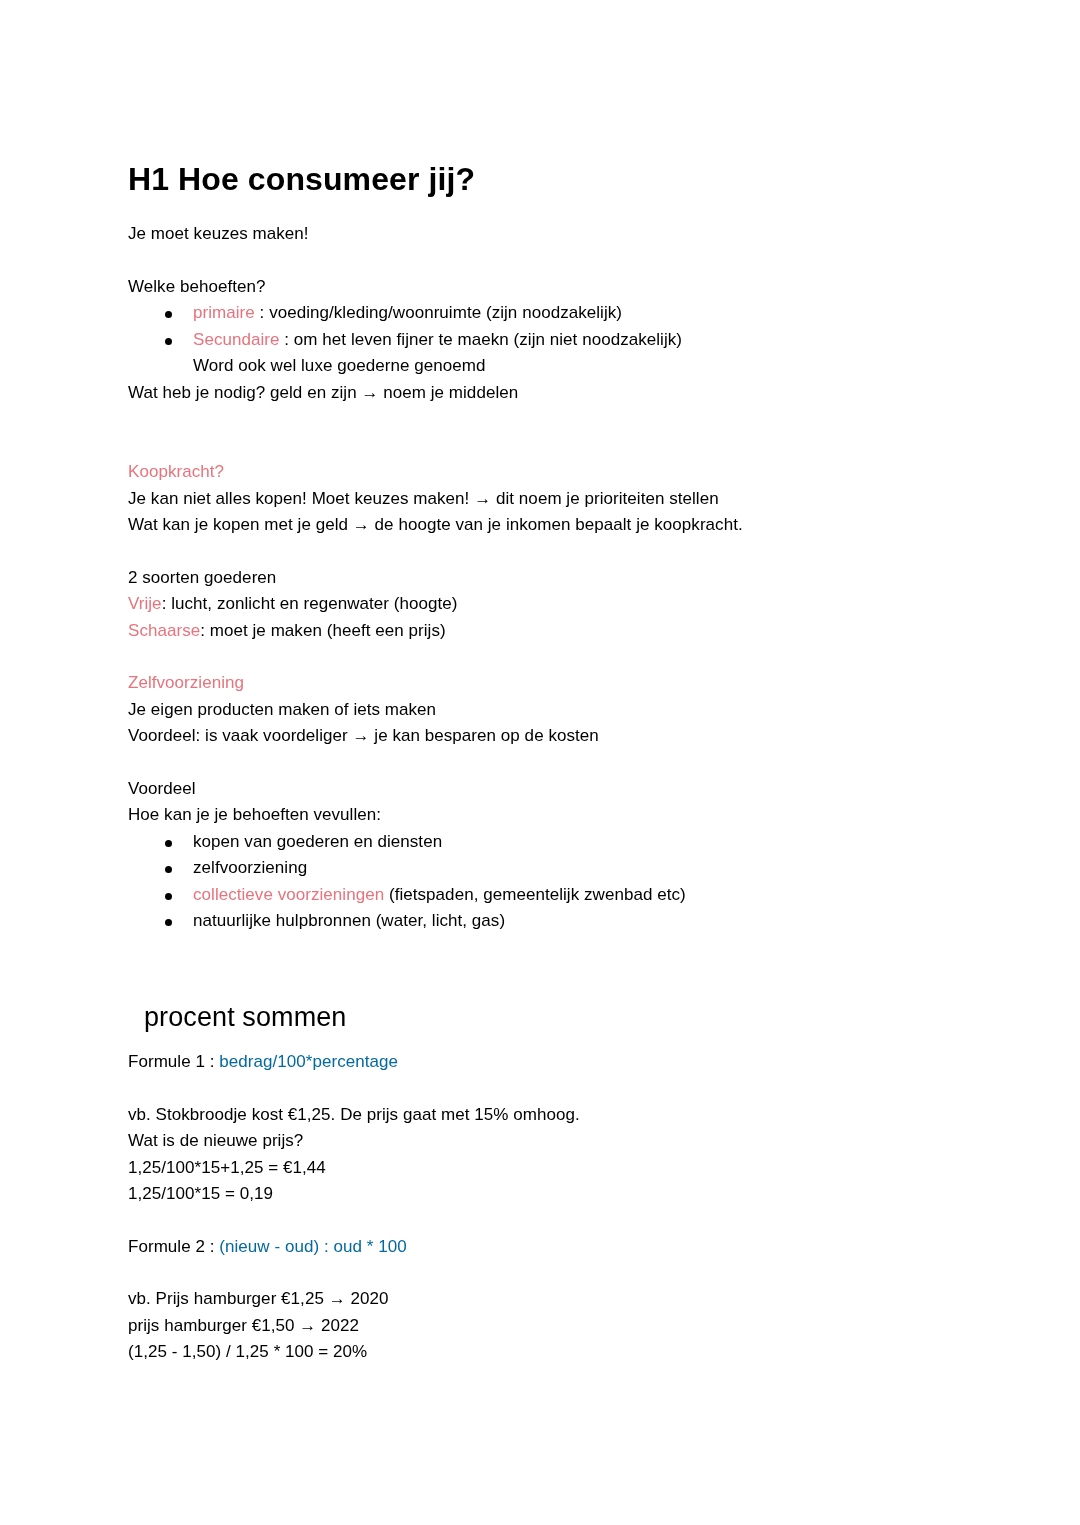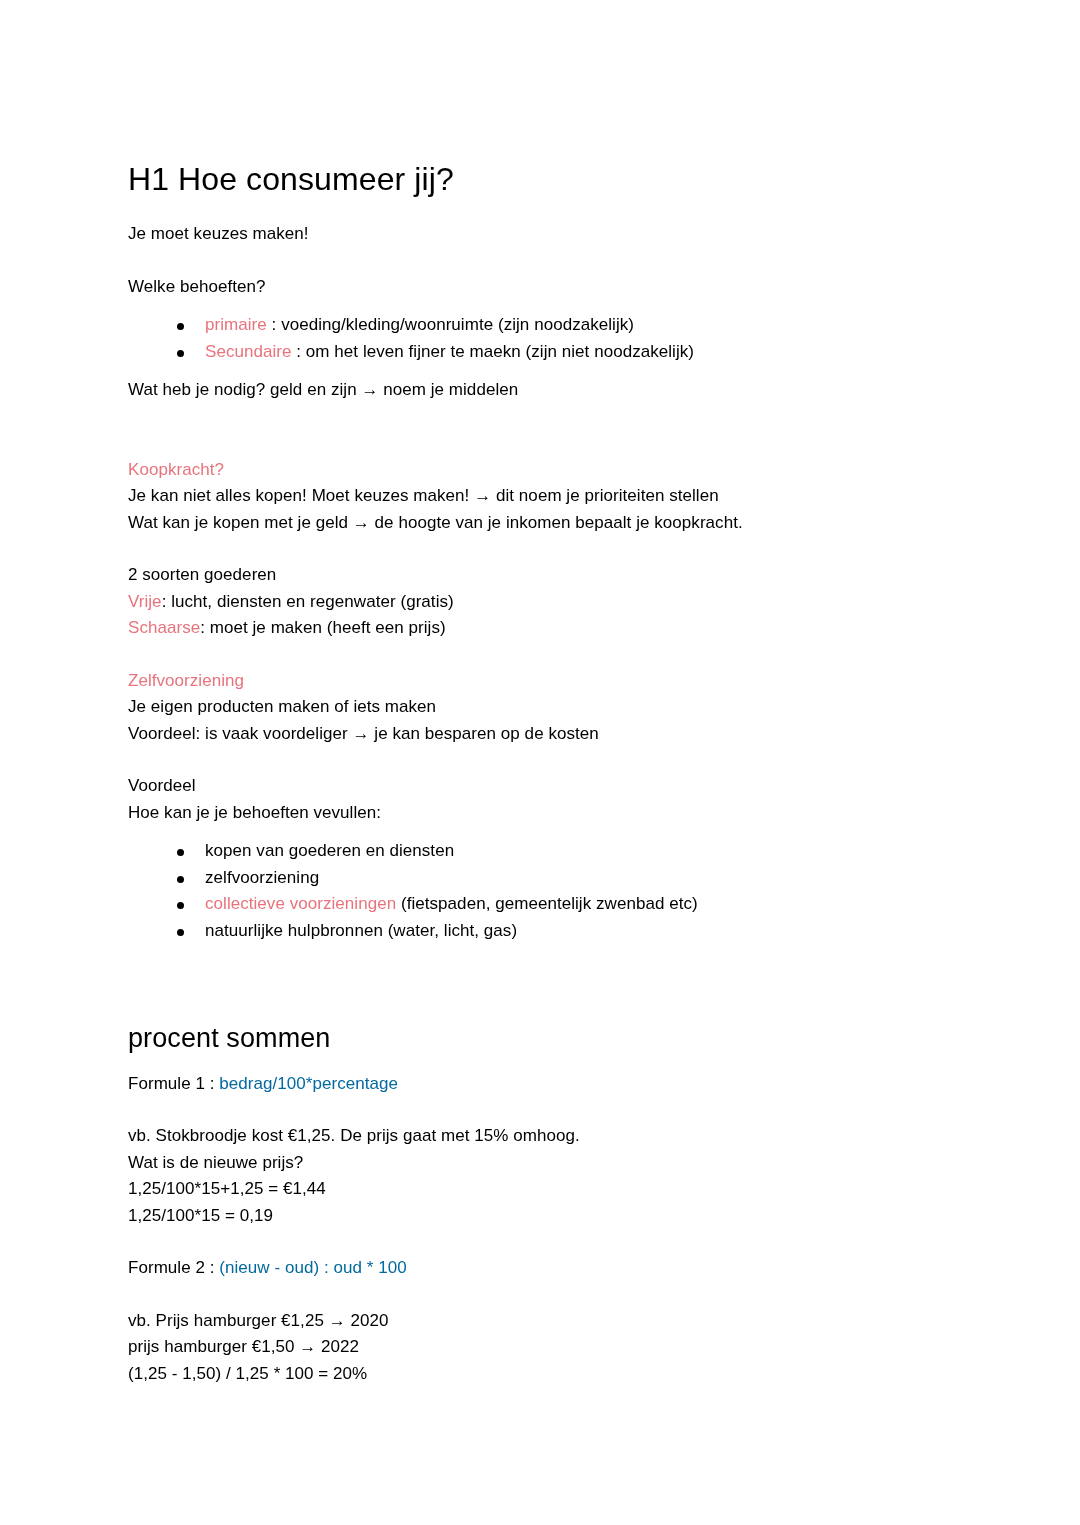--- a/index.html
+++ b/index.html
@@ -17,47 +17,47 @@
   .page {
     position: relative;
     width: 1080px;
     height: 1525px;
     background: #ffffff;
     box-sizing: border-box;
     padding: 160px 128px 0 128px;
   }
   .doc-title {
     font-size: 32px;
-    font-weight: 400;
+    font-weight: 700;
     line-height: 1.22;
     margin: 0 0 22px 0;
     letter-spacing: 0.1px;
   }
   .sub-title {
     font-size: 27px;
     font-weight: 400;
     line-height: 1.22;
-    margin: 0 0 16px 0;
+    margin: 0 0 16px 16px;
     letter-spacing: 0.1px;
   }
   .para {
     font-size: 17px;
     line-height: 26.5px;
     margin: 0;
     letter-spacing: 0.05px;
   }
   .block {
     margin: 0 0 26px 0;
   }
   .block.tight {
     margin-bottom: 0;
   }
   ul.bullets {
     list-style: none;
-    margin: 12px;
+    margin: 0;
     padding: 0;
   }
   ul.bullets > li {
     position: relative;
     font-size: 17px;
     line-height: 26.5px;
     padding-left: 65px;
     letter-spacing: 0.05px;
   }
   ul.bullets > li > .dot {
@@ -101,36 +101,37 @@
   <div class="block tight">
     <p class="para">Welke behoeften?</p>
     <ul class="bullets">
       <li>
         <span class="dot"></span><span class="red">primaire</span><span> : voeding/kleding/woonruimte (zijn noodzakelijk)</span>
       </li>
       <li>
         <span class="dot"></span><span class="red">Secundaire</span><span> : om het leven fijner te maekn (zijn niet noodzakelijk)</span>
       </li>
     </ul>
+    <div class="indent-line">Word ook wel luxe goederne genoemd</div>
     <p class="para">Wat heb je nodig? geld en zijn → noem je middelen</p>
   </div>
 
   <div class="gap-md"></div>
 
   <div class="block tight">
     <p class="para red">Koopkracht?</p>
     <p class="para">Je kan niet alles kopen! Moet keuzes maken! → dit noem je prioriteiten stellen</p>
     <p class="para">Wat kan je kopen met je geld → de hoogte van je inkomen bepaalt je koopkracht.</p>
   </div>
 
   <div class="gap-sm"></div>
 
   <div class="block tight">
     <p class="para">2 soorten goederen</p>
-    <p class="para"><span class="red">Vrije</span><span>: lucht, diensten en regenwater (gratis)</span></p>
+    <p class="para"><span class="red">Vrije</span><span>: lucht, zonlicht en regenwater (hoogte)</span></p>
     <p class="para"><span class="red">Schaarse</span><span>: moet je maken (heeft een prijs)</span></p>
   </div>
 
   <div class="gap-sm"></div>
 
   <div class="block tight">
     <p class="para red">Zelfvoorziening</p>
     <p class="para">Je eigen producten maken of iets maken</p>
     <p class="para">Voordeel: is vaak voordeliger → je kan besparen op de kosten</p>
   </div>

